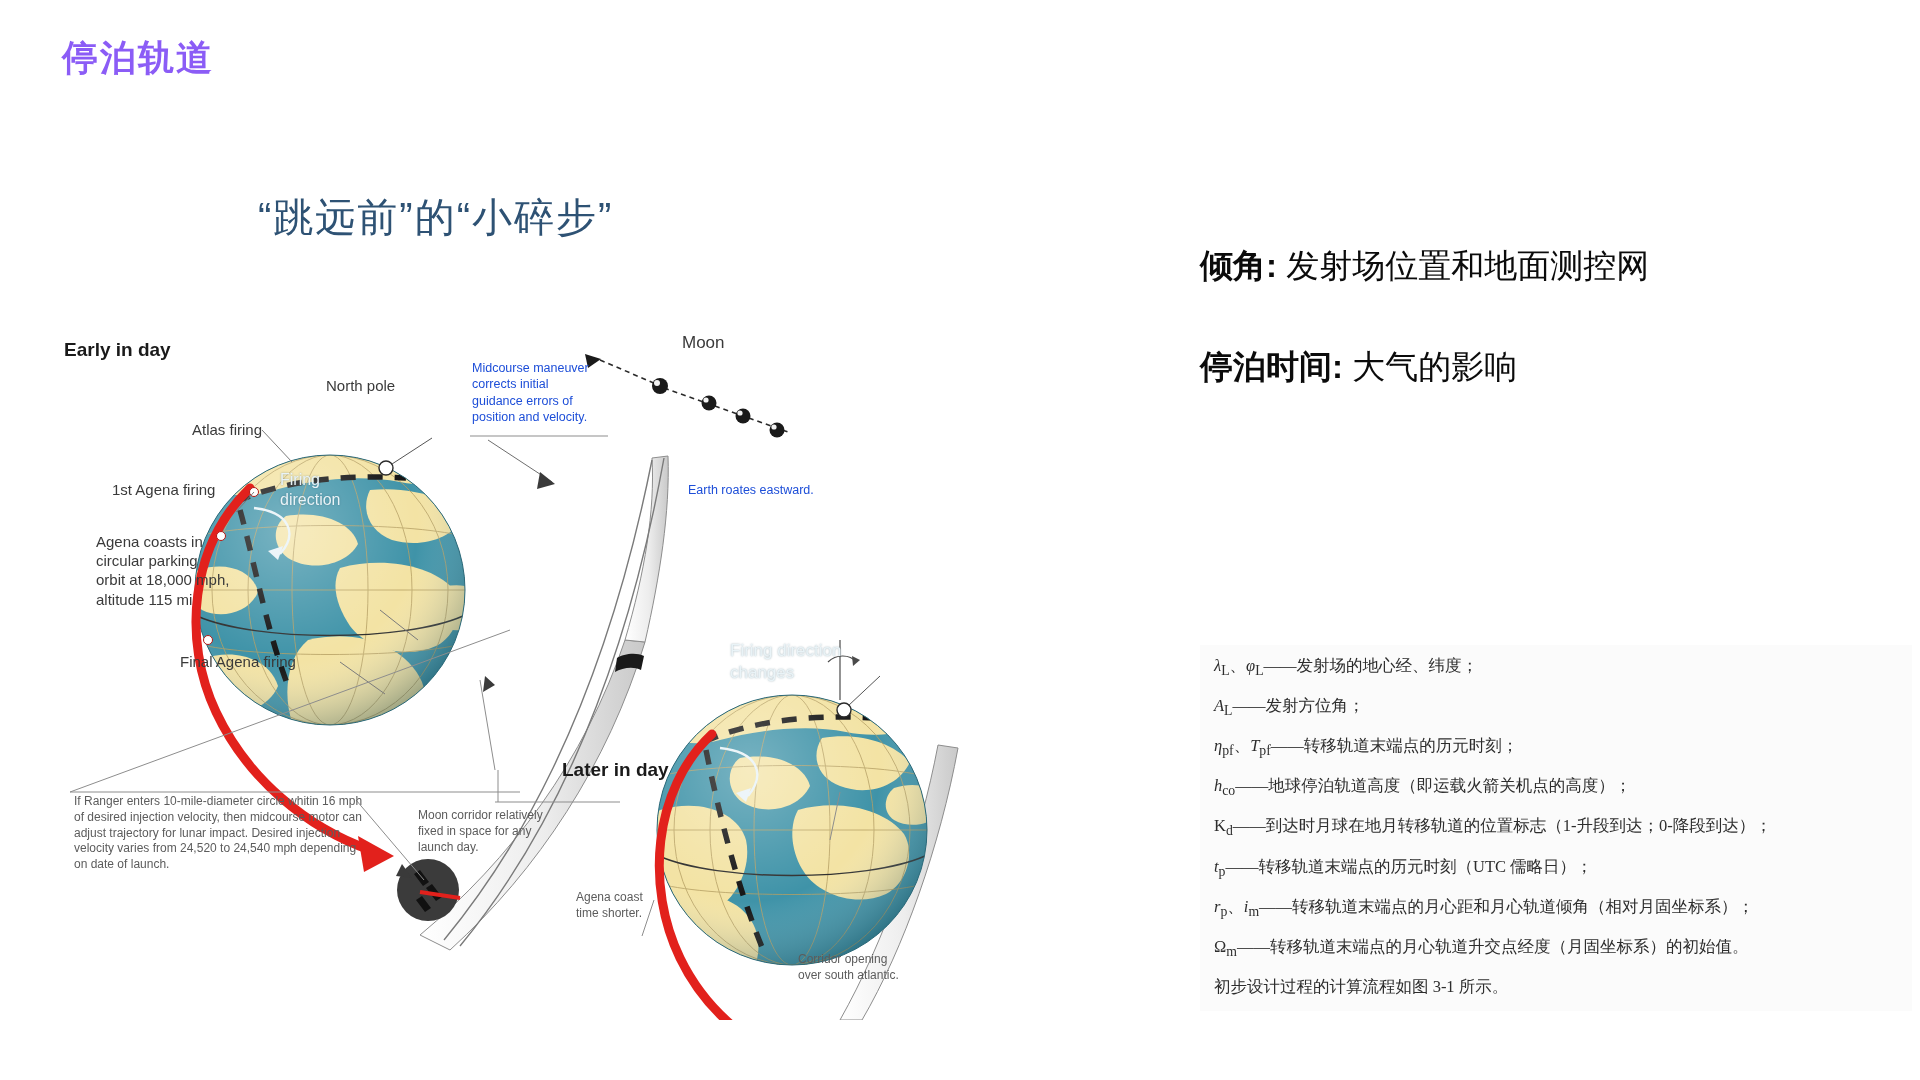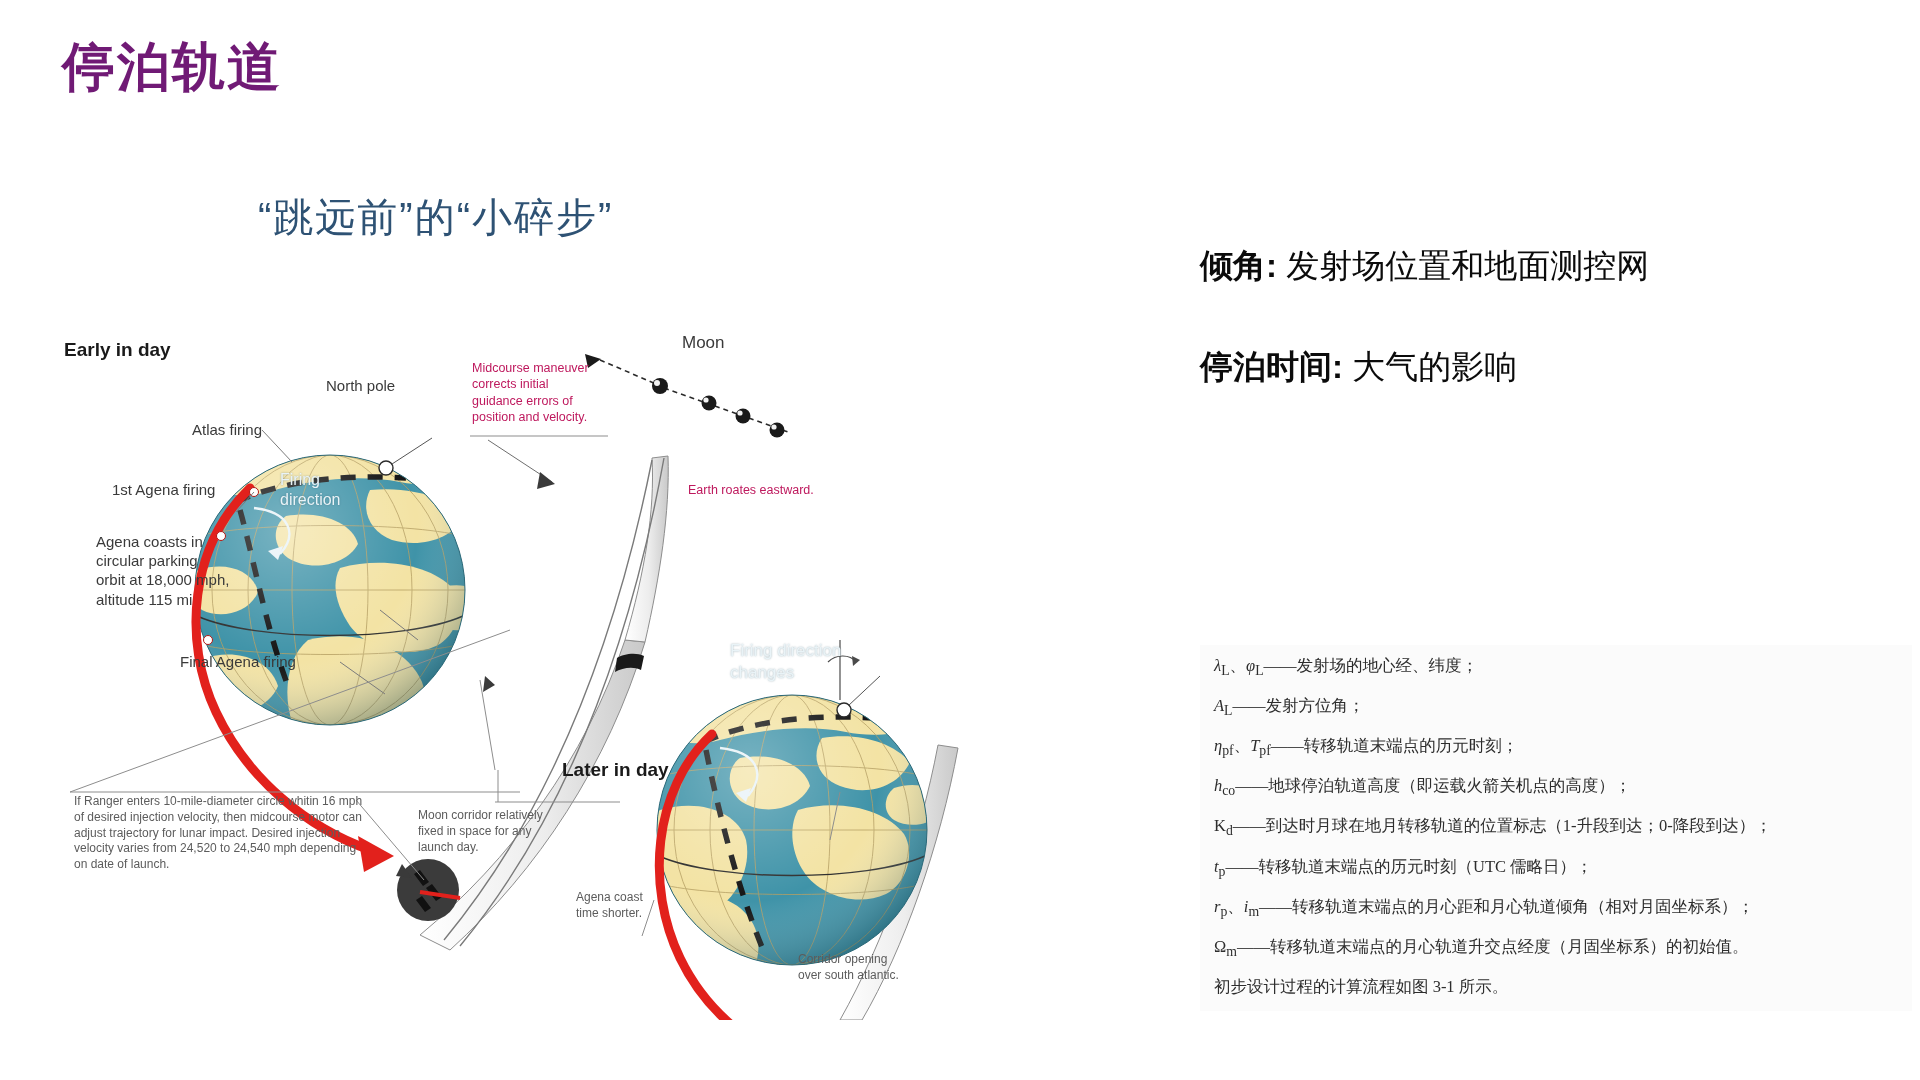--- a/index.html
+++ b/index.html
@@ -18,23 +18,23 @@
     position: absolute;
     inset: 0;
     background: #ffffff;
   }
 
   
   .slide-title {
     position: absolute;
     left: 62px;
     top: 38px;
-    font-size: 53px;
+    font-size: 36px;
     font-weight: bold;
-    color: #701a75;
+    color: #8b5cf6;
     letter-spacing: 2px;
     line-height: 1.1;
     white-space: nowrap;
   }
   .slide-subtitle {
     position: absolute;
     left: 258px;
     top: 190px;
     font-size: 40px;
     color: #2e5274;
@@ -115,21 +115,21 @@
     color: #3a3a3a;
     font-size: 15px;
   }
   .fig-label.white {
     color: #e9f3f7;
     font-size: 16px;
     text-shadow: 0 0 2px rgba(40,80,95,.45);
   }
   .fig-label.small {
     font-size: 12.5px;
-    color: #be185d;
+    color: #1d4ed8;
     line-height: 1.3;
   }
   .fig-label.tiny {
     font-size: 12px;
     color: #5c5c5c;
     line-height: 1.32;
   }
 </style>
 </head>
 <body>

